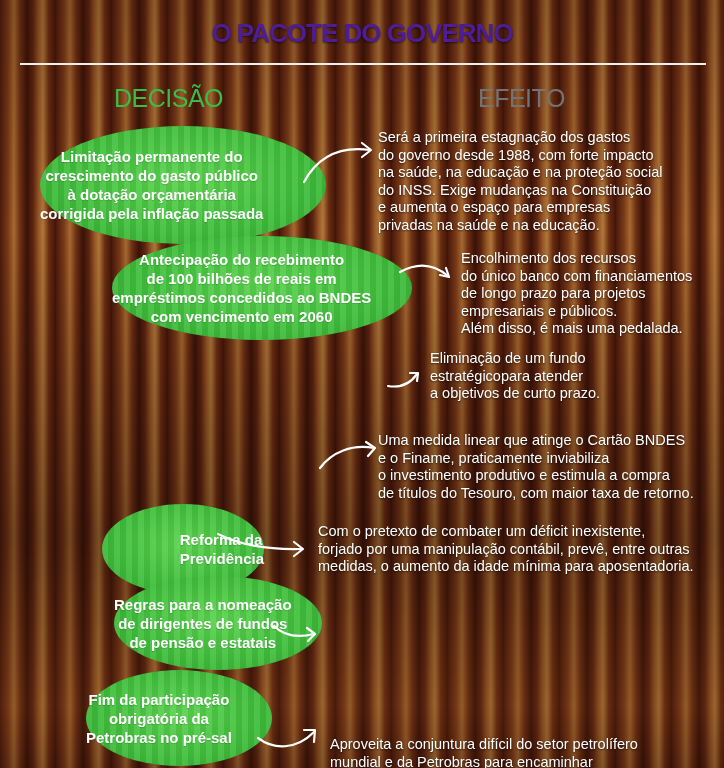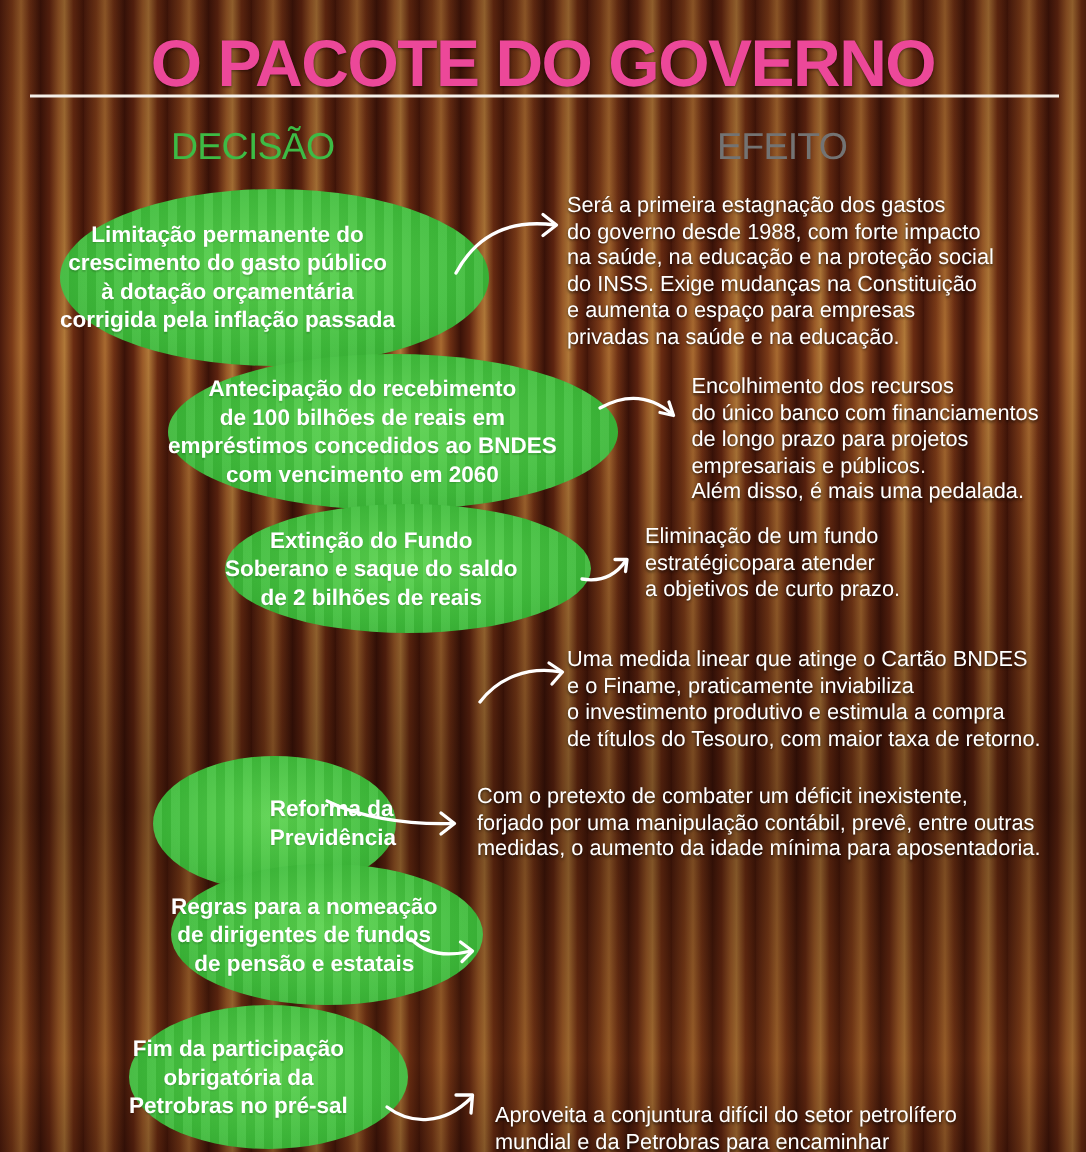--- a/index.html
+++ b/index.html
@@ -8,21 +8,21 @@
     font-family:"Liberation Sans", "DejaVu Sans", sans-serif;
     background:
       linear-gradient(180deg, rgba(40,14,6,0.25) 0%, rgba(0,0,0,0) 30%, rgba(20,6,2,0.35) 70%, rgba(90,45,15,0.25) 92%, rgba(30,10,4,0.3) 100%),
       repeating-linear-gradient(90deg,
         #4a1a0c 0px, #7a3a18 8px, #a86a30 14px, #6e3014 20px, #3a1208 27px,
         #5e2410 33px, #9a5a28 39px, #b07838 43px, #6a2c12 49px, #401408 56px);
   }
   .stage { position:absolute; inset:0; }
   .title {
     position:absolute; top:18px; left:0; width:724px; text-align:center;
-    color:#ec4899; font-weight:bold; font-size:44px; letter-spacing:-1px;
+    color:#4c1d95; font-weight:bold; font-size:26px; letter-spacing:-1px;
     text-shadow:0 1px 2px rgba(0,0,0,0.5);
   }
   .rule { position:absolute; top:63px; left:20px; width:686px; height:2px; background:#f4efe8; }
   .col-head {
     position:absolute; top:84px; font-weight:normal; font-size:25px; letter-spacing:-0.5px;
   }
   .col-decisao { left:114px; color:#3dbb45; }
   .col-efeito { left:478px; color:#737373; }
 
   .blob {
@@ -79,25 +79,20 @@
   <svg class="arrow" style="left:396px;top:258px;" width="60" height="40">
     <path d="M4 14 C 22 4, 38 6, 52 18"></path>
       <path d="M44 17 L53 19 L50 10"></path>
   </svg>
   <div class="effect" style="left:461px;top:250px;">Encolhimento dos recursos
 do único banco com financiamentos
 de longo prazo para projetos
 empresariais e públicos.
 Além disso, é mais uma pedalada.</div>
 
-  <div class="blob" style="left:150px;top:336px;width:244px;height:86px;">
-    <span>Extinção do Fundo
-Soberano e saque do saldo
-de 2 bilhões de reais</span>
-  </div>
   <svg class="arrow" style="left:384px;top:364px;" width="40" height="30">
     <path d="M4 22 C 16 24, 26 20, 33 10"></path>
       <path d="M26 9 L34 9 L33 17"></path>
   </svg>
   <div class="effect" style="left:430px;top:350px;">Eliminação de um fundo
 estratégicopara atender
 a objetivos de curto prazo.</div>
 
   <svg class="arrow" style="left:316px;top:438px;" width="70" height="36">
     <path d="M4 30 C 16 14, 36 6, 58 10"></path>

